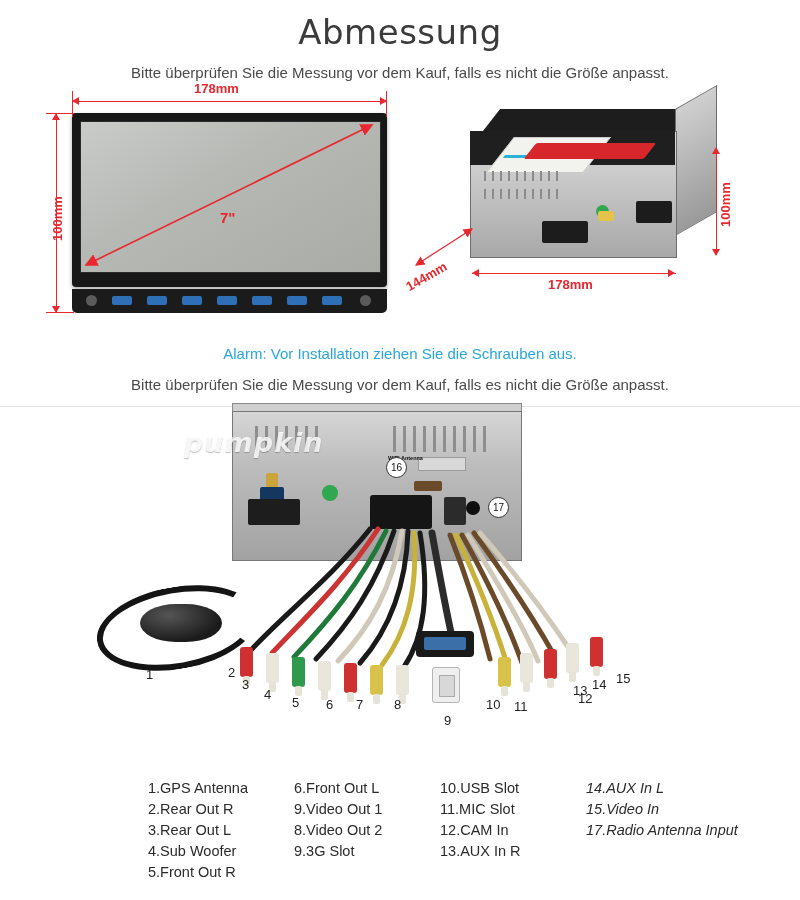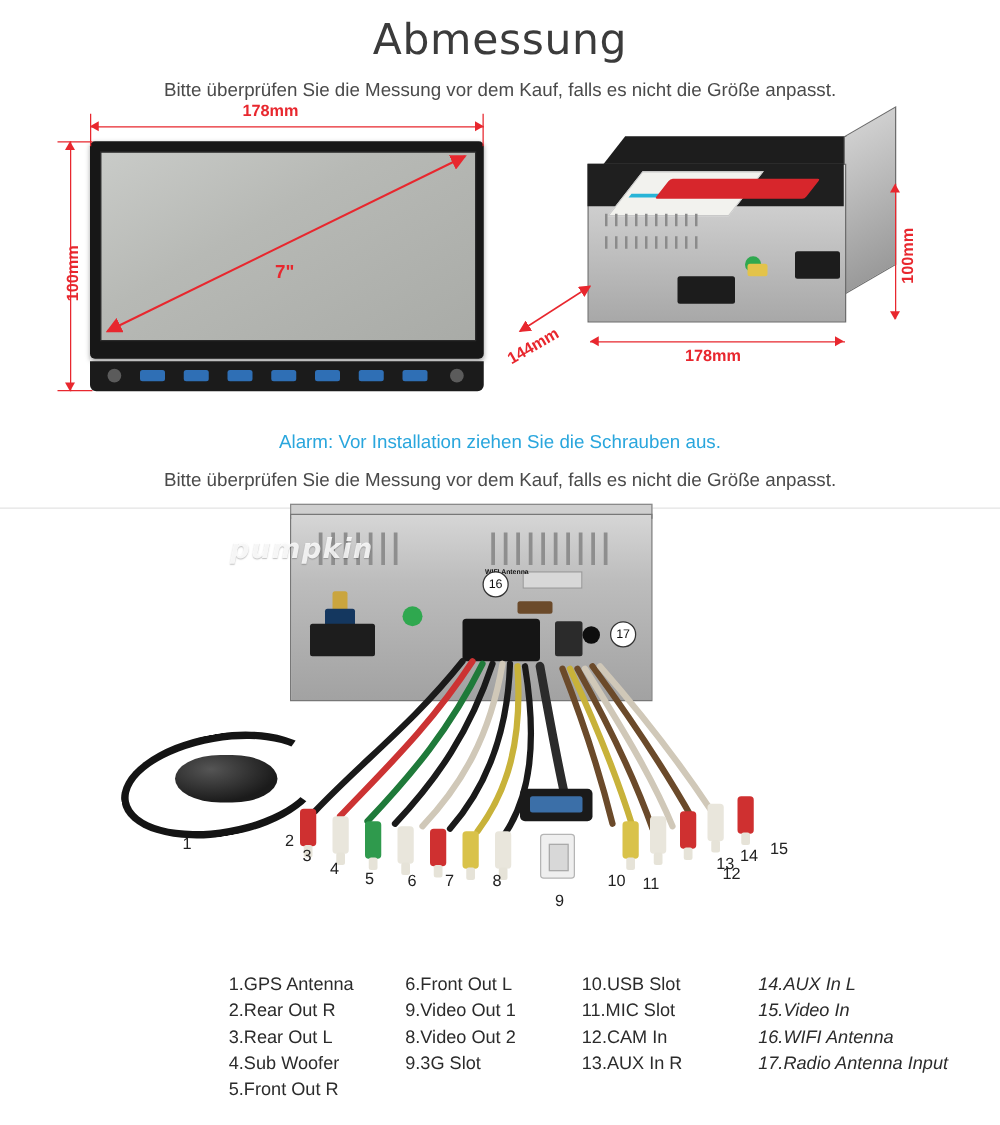--- a/index.html
+++ b/index.html
@@ -266,21 +266,21 @@
     position: absolute;
     width: 3px; height: 26px;
     background: #8e8e8e;
     top: 14px;
   }
   .wm {
     position: absolute;
     left: 184px; top: 28px;
     font-family: "DejaVu Sans", sans-serif;
     font-style: italic;
-    font-size: 22px;
+    font-size: 27px;
     font-weight: 700;
     color: rgba(255,255,255,.85);
     letter-spacing: 1px;
     text-shadow: 0 1px 1px rgba(0,0,0,.25);
   }
   .callout {
     position: absolute;
     width: 19px; height: 19px;
     border: 1px solid #333;
     border-radius: 50%;
@@ -365,21 +365,21 @@
     padding: 0 0 0 0;
   }
   .legend-cols {
     display: flex;
     padding-left: 148px;
   }
   .legend-col {
     display: flex;
     flex-direction: column;
   }
-  .legend-col:nth-child(1) { width: 146px; margin-left: 35px; }
+  .legend-col:nth-child(1) { width: 146px; }
   .legend-col:nth-child(2) { width: 146px; }
   .legend-col:nth-child(3) { width: 146px; }
   .legend-col:nth-child(4) { width: 200px; font-style: italic; }
   .legend-item {
     font-size: 14.5px;
     color: #2b2b2b;
     line-height: 21px;
     white-space: nowrap;
   }
 
@@ -641,19 +641,18 @@
       </div>
       <div class="legend-col">
         <span class="legend-item">10.USB Slot</span>
         <span class="legend-item">11.MIC Slot</span>
         <span class="legend-item">12.CAM In</span>
         <span class="legend-item">13.AUX In R</span>
       </div>
       <div class="legend-col">
         <span class="legend-item">14.AUX In L</span>
         <span class="legend-item">15.Video In</span>
-        <span class="legend-item">16.WIFI Antenna</span>
         <span class="legend-item">17.Radio Antenna Input</span>
       </div>
     </div>
   </div>
 
 </div>
 
 </body></html>

